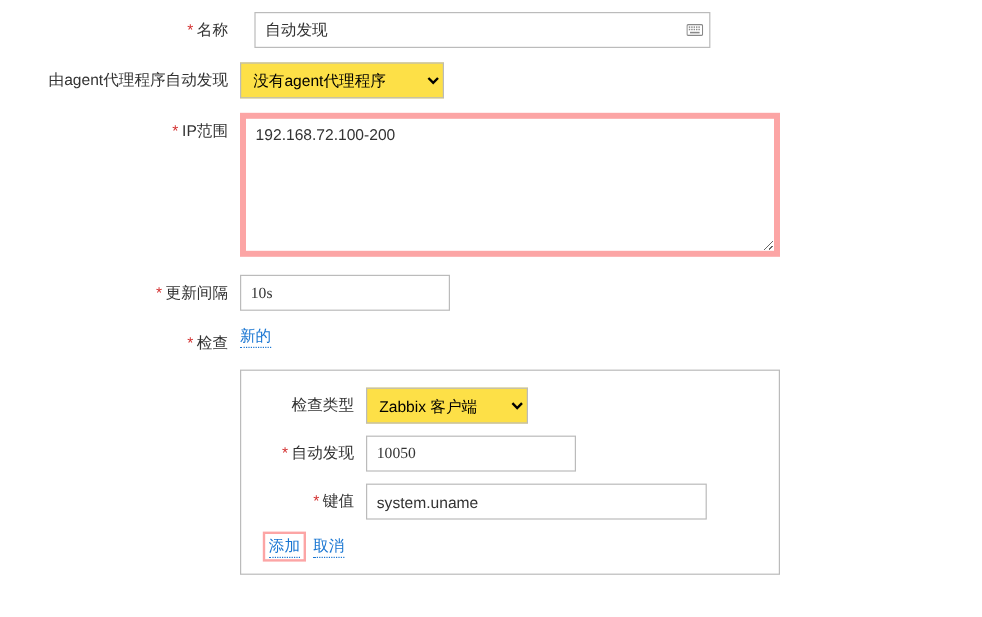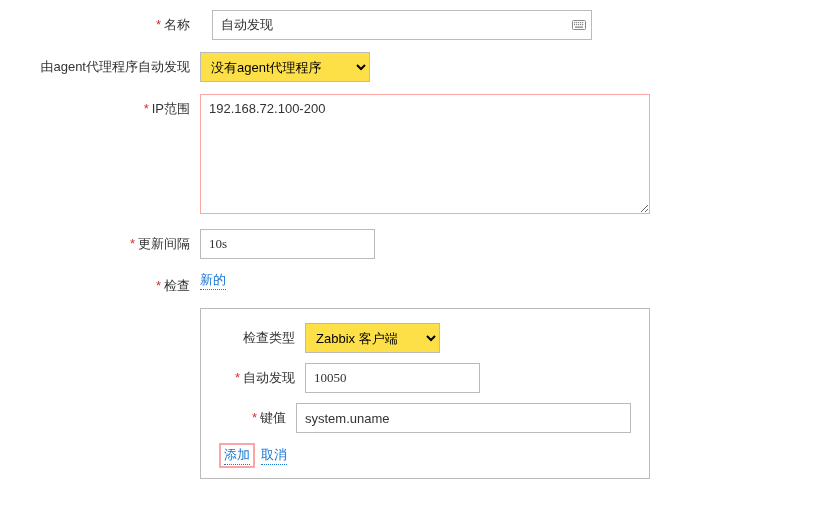--- a/index.html
+++ b/index.html
@@ -34,23 +34,23 @@
     input[type="text"] {
       border: 1px solid #bbb;
       padding: 5px 8px;
       font-size: 13px;
       height: 30px;
       color: #333;
       background: #fff;
     }
     input.wide { width: 380px; margin-left: 12px; }
     input.narrow { width: 175px; font-family: Liberation Serif, serif; }
-    input.mid { width: 335px; }
+    input.mid { width: 284px; }
     textarea {
-      border: 1px solid #fca5a5;
+      border: 5px solid #fca5a5;
       padding: 6px 8px;
       font-size: 13px;
       color: #333;
       width: 450px;
       height: 120px;
       resize: both;
       font-family: Arial, "Microsoft YaHei", sans-serif;
     }
     select {
       border: 1px solid #bbb;

